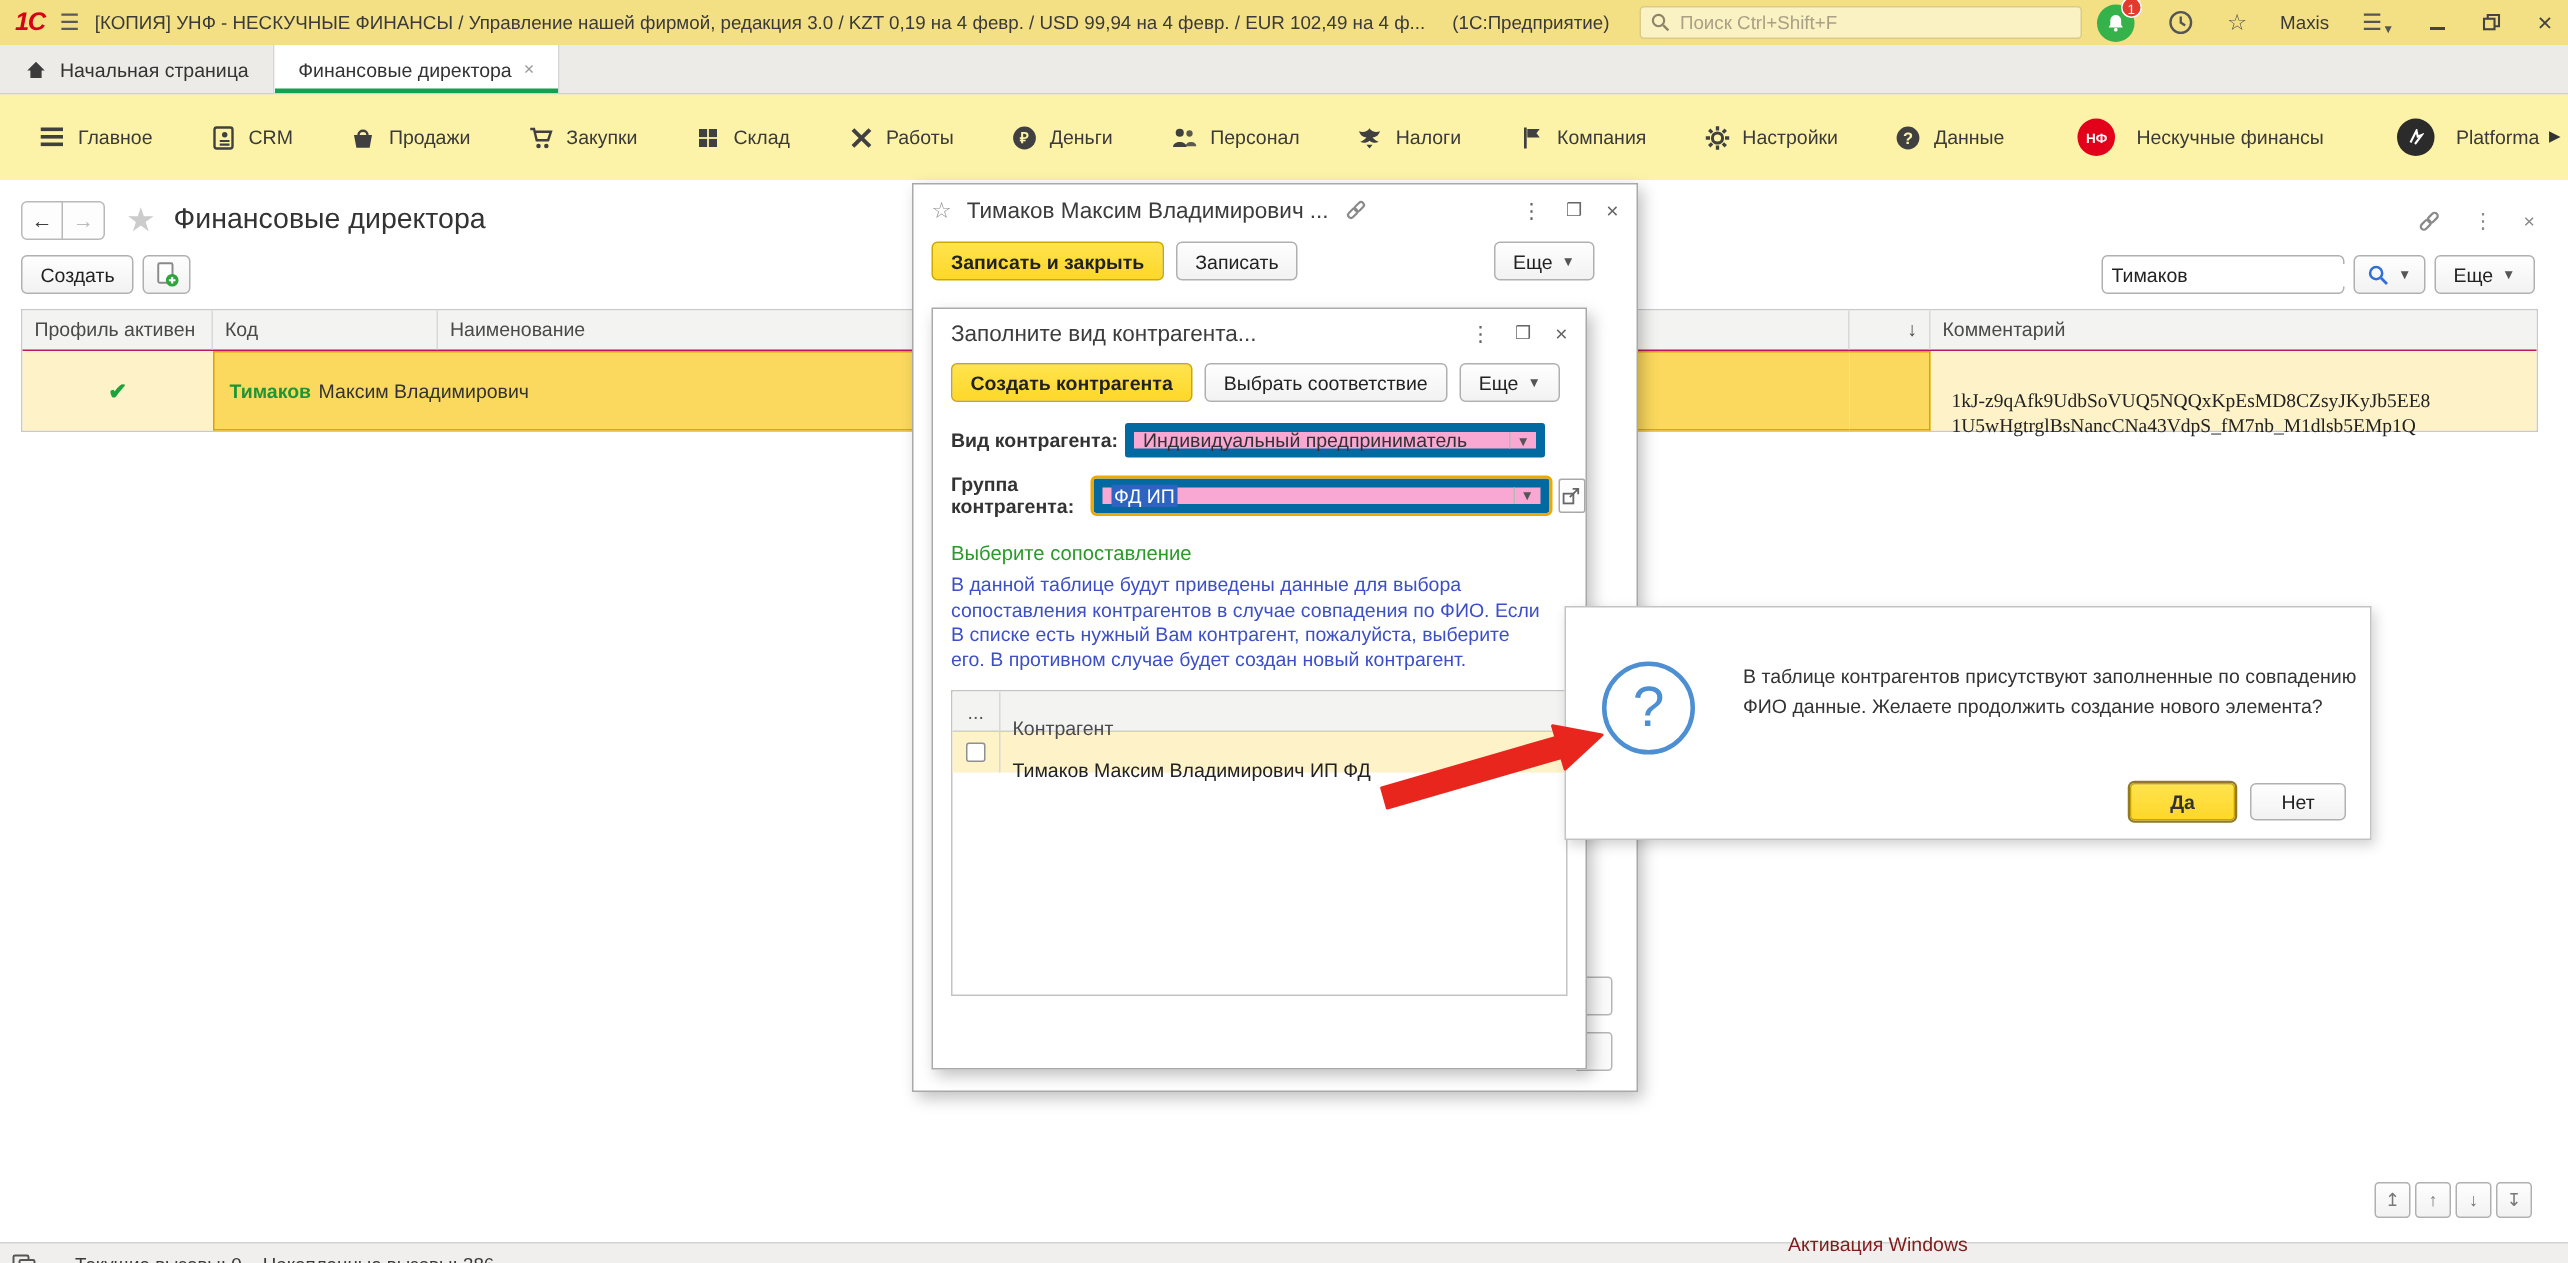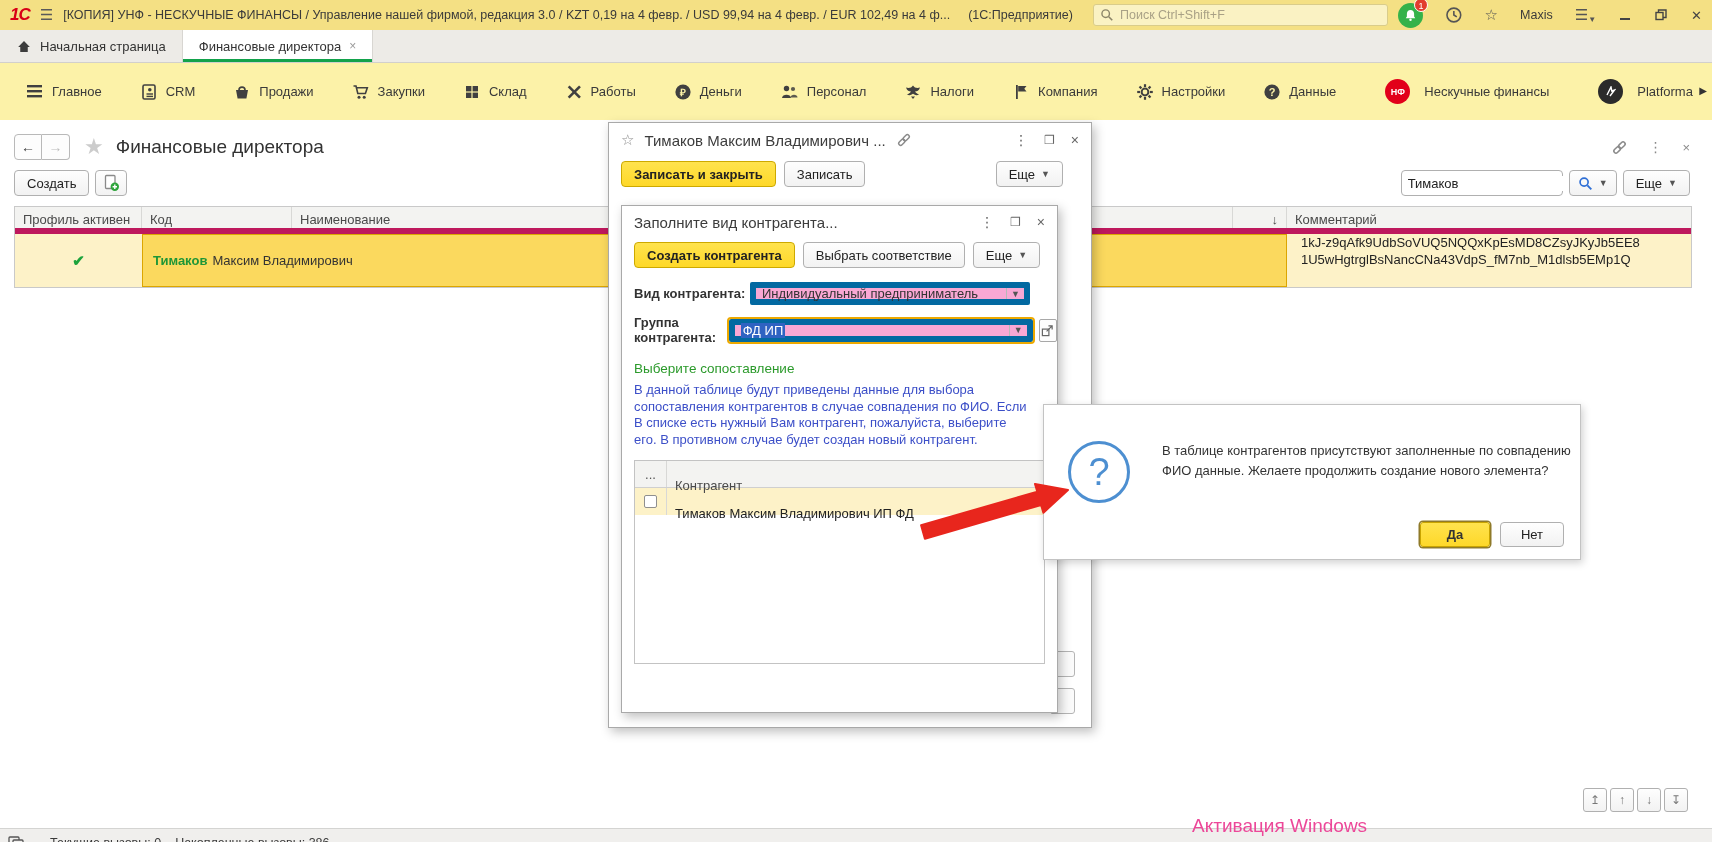--- a/index.html
+++ b/index.html
@@ -59,45 +59,45 @@
   .btn .dd { font-size:9px; color:#555; }
   .btn-yellow { background:linear-gradient(#ffe34e,#fed829); border-color:#cda900; font-weight:bold; }
   .ic-btn { width:32px; height:26px; padding:0; margin-left:6px; }
   .tb-right { margin-left:auto; display:flex; align-items:center; gap:6px; }
   .srch { width:162px; height:26px; border:1px solid #b0b0b0; border-radius:4px; display:flex; align-items:center; }
   .srch input { border:none; outline:none; flex:1; padding:0 6px; font-size:13px; color:#222; font-family:"Liberation Sans", sans-serif; }
   .srch .clr { width:22px; text-align:center; color:#777; font-size:13px; }
 
   
   .tbl { margin:10px 0 0 14px; width:1678px; border:1px solid #c9c9c9; }
-  .tbl-hdr { display:flex; height:27px; background:#f3f3f1; border-bottom:6px solid #be185d; color:#4a4a4a; }
+  .tbl-hdr { display:flex; height:27px; background:#f3f3f1; border-bottom:1px solid #be185d; color:#4a4a4a; }
   .tbl-hdr > div { line-height:26px; padding:0 8px; border-right:1px solid #d8d8d6; white-space:nowrap; overflow:hidden; }
   .tbl-row { display:flex; height:53px; background:#fdf2c8; }
   .c-active { width:127px; }
   .c-code { width:150px; }
   .c-name { flex:1; }
   .c-sort { width:54px; text-align:right; }
   .c-comm { width:404px; border-right:none !important; }
   .tbl-row .c-active { display:flex; align-items:center; justify-content:center; color:#1da33c; font-weight:bold; font-size:15px; }
   .tbl-row .c-code { display:flex; align-items:center; gap:8px; padding:0 8px; }
   .code-ic { display:inline-block; width:11px; }
   .code-ic i { display:block; height:2px; background:#6b8fa8; margin:2px 0; }
   .cur { background:#fbd95e; border-top:1px solid #dca600; border-bottom:1px solid #dca600; }
   .tbl-row .c-name { display:flex; align-items:center; padding:0 10px; border-left:1px solid #dca600; }
   .tbl-row .c-sort { border-right:1px solid #dca600; }
   .nm-b { color:#1e9637; font-weight:bold; margin-right:5px; }
-  .tbl-row .c-comm { padding:0 10px 0 14px; line-height:17px; color:#222; }
+  .tbl-row .c-comm { padding:24px 10px 0 14px; line-height:17px; color:#222;font-family:Liberation Serif, serif; }
 
   .list-nav { position:absolute; right:24px; bottom:16px; display:flex; gap:3px; }
   .list-nav .btn { width:24px; height:24px; padding:0; color:#777; font-size:12px; border-radius:3px; }
 
   
   .statusbar { display:flex; align-items:center; height:28px; background:#f0efed; border-top:1px solid #d4d4d2; padding-left:8px; gap:26px; font-size:12.5px; color:#3a3a3a; }
   .statusbar .s-ico { display:flex; }
-  .watermark { position:absolute; left:1192px; bottom:5px; font-size:19px; color:#ec4899; z-index:60; }
+  .watermark { position:absolute; left:1192px; bottom:5px; font-size:13px; color:#7f1d1d; z-index:60; }
 
   
   .dlg { position:absolute; background:#fff; border:1px solid #a9a9a9; box-shadow:3px 4px 10px rgba(0,0,0,.25); }
   .dlg-hdr { display:flex; align-items:center; height:34px; padding:0 12px; gap:10px; }
   .dlg-title { font-size:15px; color:#3c3c3c; white-space:nowrap; overflow:hidden; }
   .dlg-hdr .right { margin-left:auto; display:flex; align-items:center; gap:16px; color:#666; }
   .dlg-btnrow { display:flex; align-items:center; gap:8px; padding:4px 12px; }
   .spacer { flex:1; }
 
   .sec-green { color:#2b9a2b; font-size:13.5px; margin:14px 0 0 12px; }

